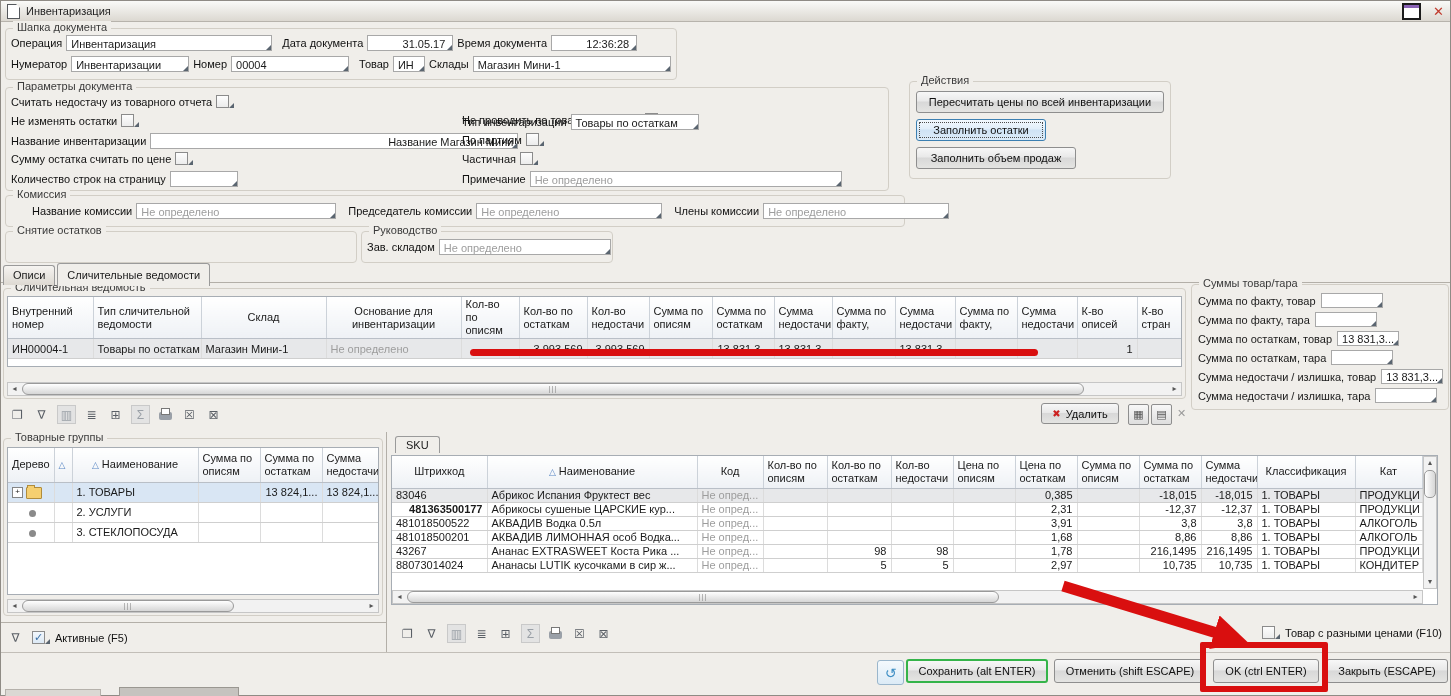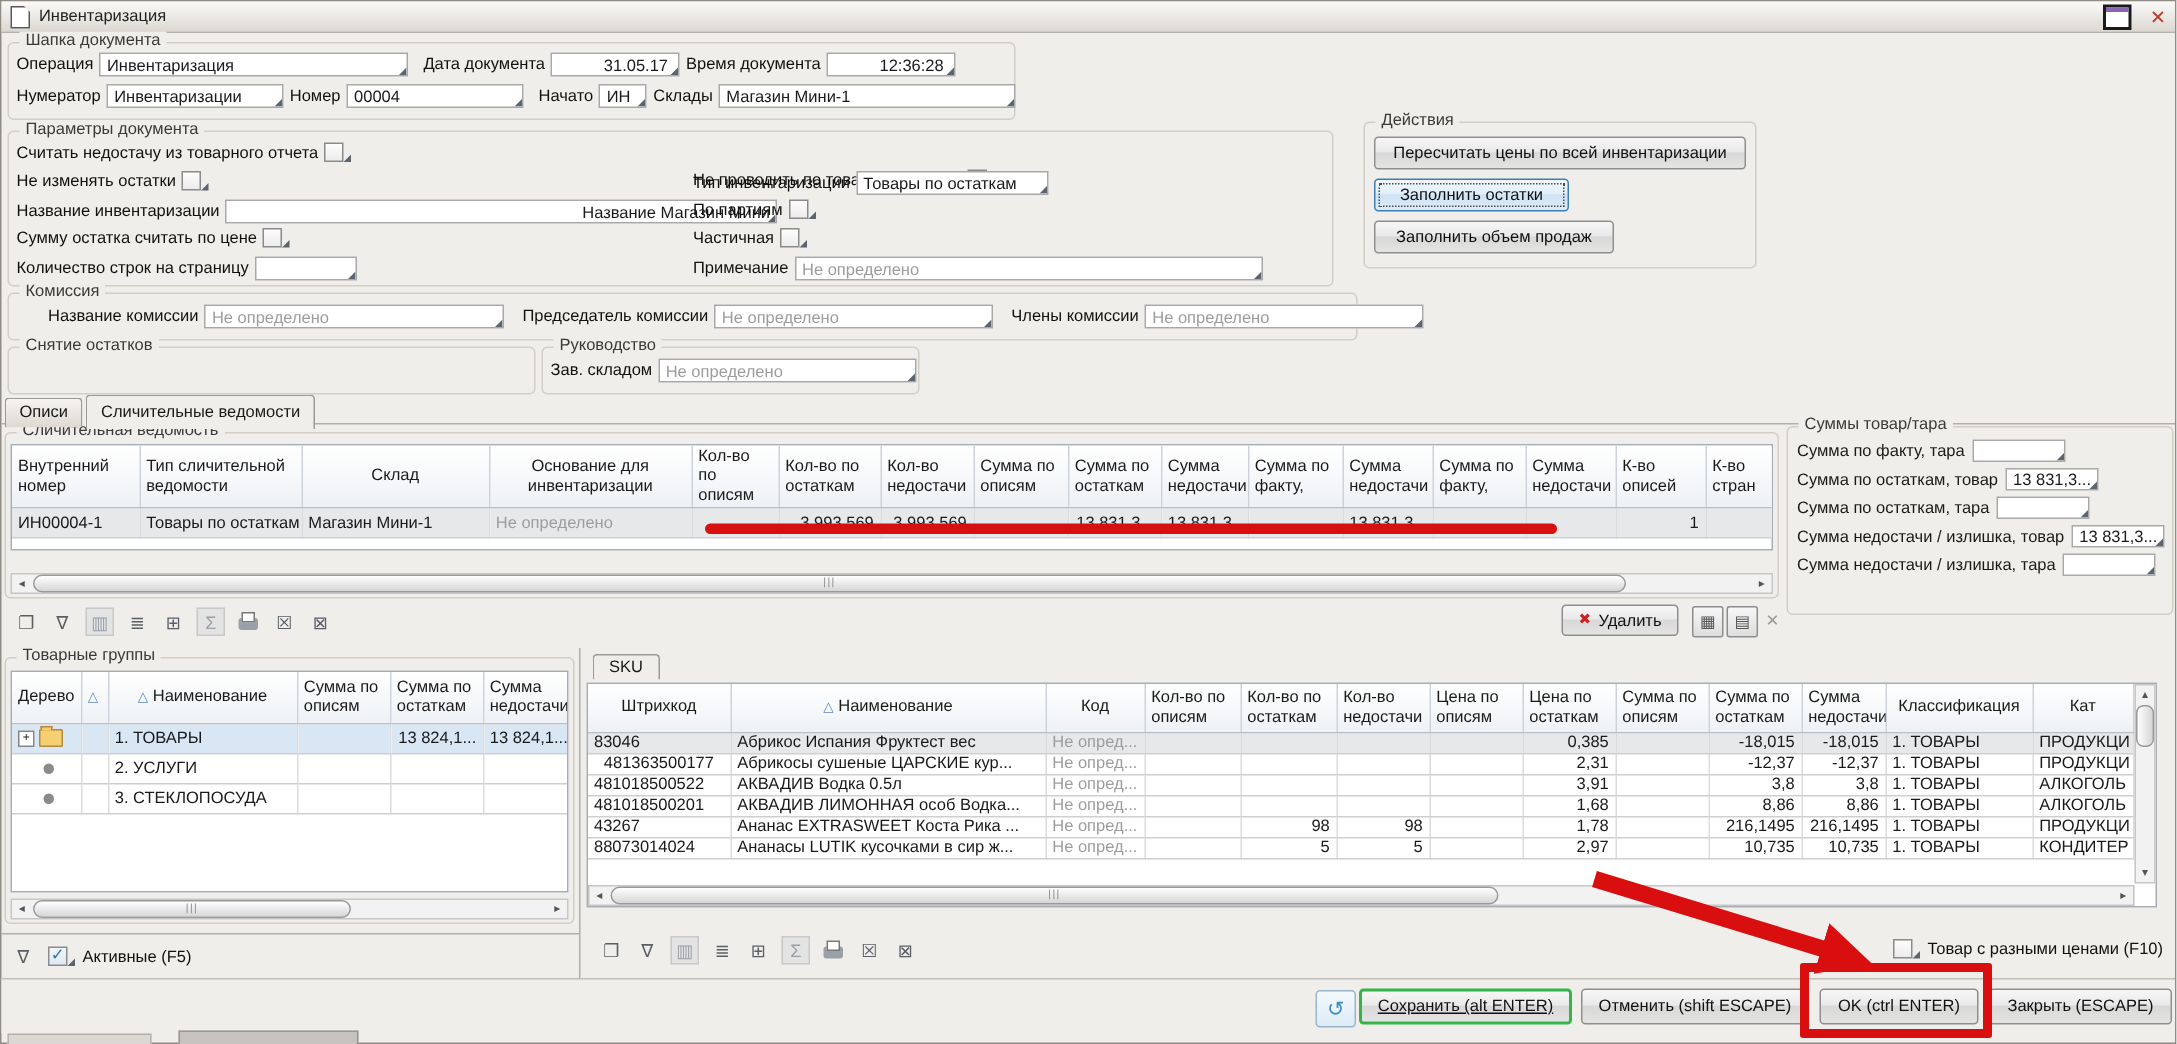--- a/index.html
+++ b/index.html
@@ -37,21 +37,21 @@
   .cb::after{content:"";position:absolute;right:-6px;bottom:-1px;border-left:5px solid transparent;border-bottom:5px solid #5a6570;}
   .cb.checked{color:#3a6ea5;font-weight:bold;font-size:11px;line-height:11px;text-align:center;background:linear-gradient(#f2f7fc,#dce9f5);}
   .cb-wrap{display:inline-flex;align-items:center;gap:10px;}
 
   
   .btn{display:inline-flex;align-items:center;justify-content:center;border:1px solid #8e8e8e;border-radius:3px;
        background:linear-gradient(#f7f7f7,#e9e9e9 45%,#d8d8d8 50%,#e4e4e2);padding:0 10px;height:22px;
        font-family:inherit;font-size:11px;color:#111;cursor:pointer;box-sizing:border-box;white-space:nowrap;}
   .btn.focused{border-color:#3c7fb1;background:linear-gradient(#f2f8fd,#e1eefa 45%,#cfe3f5 50%,#dcebf8);
        outline:1px dotted #4a4a4a;outline-offset:-4px;}
-  .btn.green{border:2px solid #35b44a;text-decoration:underline;}
+  .btn.green{border:2px solid #35b44a;}
 
   
   .tabstrip{position:absolute;left:2px;top:262px;display:flex;align-items:flex-end;z-index:3;}
   .tab{border:1px solid #9a9a9a;border-bottom:none;border-radius:3px 3px 0 0;padding:2px 9px;height:15px;line-height:15px;
        background:linear-gradient(#f6f4f1,#ddd9d2);margin-right:2px;cursor:pointer;}
   .tab.active{background:#f0eeea;height:18px;line-height:18px;margin-bottom:-1px;}
   .contentline{position:absolute;left:0;top:281px;width:100%;border-top:1px solid #b3afa8;}
 
   
   table{border-collapse:collapse;table-layout:fixed;background:#fff;}
@@ -145,21 +145,21 @@
       <span class="lbl" style="margin-left:6px">Дата документа</span>
       <span class="fld ta-r" style="width:86px"><span>31.05.17</span></span>
       <span class="lbl">Время документа</span>
       <span class="fld ta-r" style="width:86px"><span>12:36:28</span></span>
     </div>
     <div class="row" style="left:5px;top:27px;">
       <span class="lbl">Нумератор</span>
       <span class="fld" style="width:118px"><span>Инвентаризации</span></span>
       <span class="lbl">Номер</span>
       <span class="fld" style="width:118px"><span>00004</span></span>
-      <span class="lbl" style="margin-left:6px">Начато</span>
+      <span class="lbl" style="margin-left:6px">Товар</span>
       <span class="fld" style="width:32px"><span>ИН</span></span>
       <span class="lbl">Склады</span>
       <span class="fld" style="width:198px"><span>Магазин Мини-1</span></span>
     </div>
   </div>
 
   <div class="gb" style="left:4px;top:86px;width:884px;height:104px">
     <span class="gb-title">Параметры документа</span>
     <div class="row" style="left:5px;top:7px;">
       <span class="lbl">Считать недостачу из товарного отчета</span>
@@ -306,20 +306,24 @@
     <div class="hscroll" style="left:3px;bottom:2px;width:1175px">
       <span class="hs-arrow">◂</span>
       <span class="hs-thumb" style="width:1060px"></span>
       <span class="hs-arrow" style="margin-left:auto">▸</span>
     </div>
   </div>
 
   <div class="gb" style="left:1190px;top:283px;width:258px;height:126px">
     <span class="gb-title">Суммы товар/тара</span>
     <div style="position:absolute;left:0;top:5px;right:2px">
+        <div class="sum-row">
+          <span class="sum-label">Сумма по факту, товар</span>
+          <span class="fld sum-fld"></span>
+        </div>
         <div class="sum-row">
           <span class="sum-label">Сумма по факту, тара</span>
           <span class="fld sum-fld"></span>
         </div>
         <div class="sum-row">
           <span class="sum-label">Сумма по остаткам, товар</span>
           <span class="fld sum-fld">13 831,3...</span>
         </div>
         <div class="sum-row">
           <span class="sum-label">Сумма по остаткам, тара</span>
@@ -467,21 +471,21 @@
               <td style="text-align: right;"></td>
               <td style="text-align: right;"></td>
               <td style="text-align: right;">0,385</td>
               <td style="text-align: right;"></td>
               <td style="text-align: right;">-18,015</td>
               <td style="text-align: right;">-18,015</td>
               <td style="text-align: left;">1. ТОВАРЫ</td>
               <td style="text-align: left;">ПРОДУКЦИ</td>
             </tr>
             <tr>
-              <td style="text-align: center;">481363500177</td>
+              <td style="text-align: right; font-weight: bold;">481363500177</td>
               <td style="text-align: left;">Абрикосы сушеные ЦАРСКИЕ кур...</td>
               <td class="muted" style="text-align: left;">Не опред...</td>
               <td style="text-align: right;"></td>
               <td style="text-align: right;"></td>
               <td style="text-align: right;"></td>
               <td style="text-align: right;"></td>
               <td style="text-align: right;">2,31</td>
               <td style="text-align: right;"></td>
               <td style="text-align: right;">-12,37</td>
               <td style="text-align: right;">-12,37</td>

